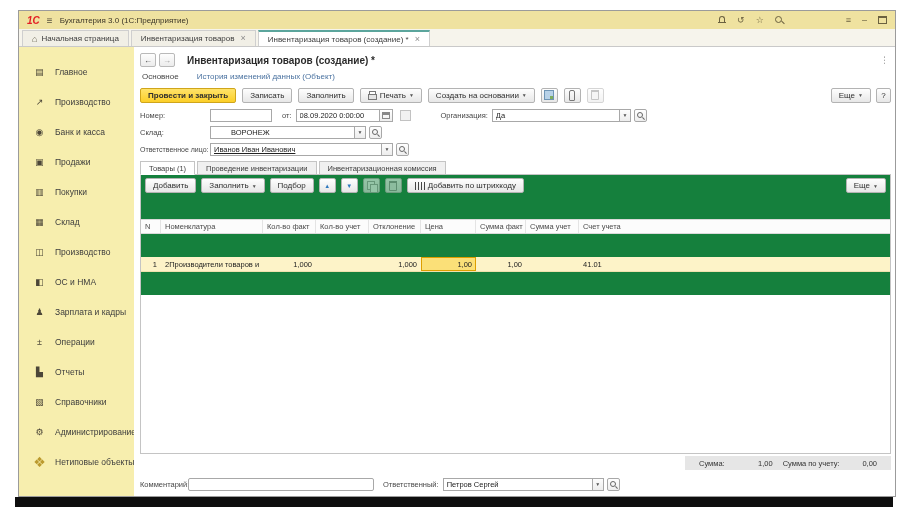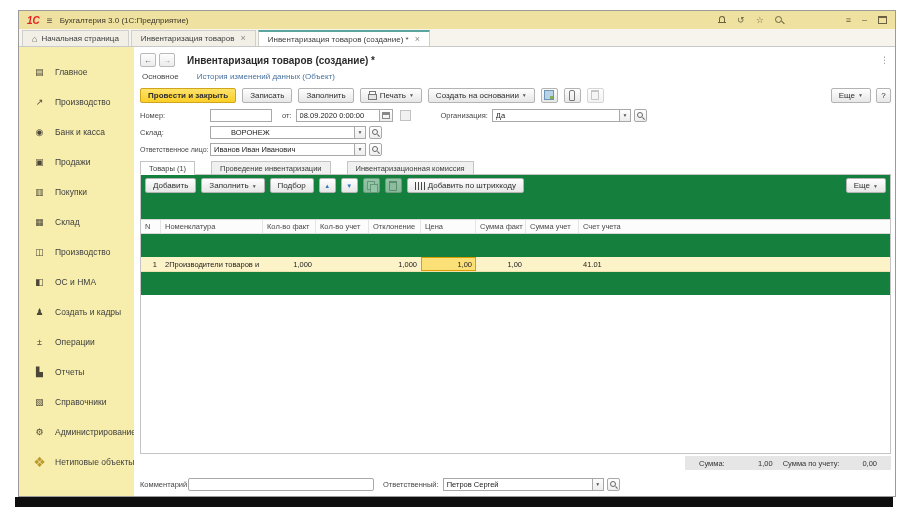--- a/index.html
+++ b/index.html
@@ -110,21 +110,21 @@
                   background:#666;transform:rotate(45deg);}
   .cal-btn{width:13px;height:13px;border:1px solid #a8a8a8;border-left:none;box-sizing:border-box;
            background:linear-gradient(#fff,#eee);position:relative;display:inline-block;}
   .cal-btn::before{content:"";position:absolute;left:2px;top:2px;right:2px;bottom:2px;
                    border:1px solid #888;border-top:3px solid #888;}
   .chk-ic{width:9px;height:9px;border:1px solid #c2c2c2;background:#f1f1f1;margin-left:7px;display:inline-block;}
 
   
   .doctabs{display:flex;margin-top:5px;height:14px;align-items:flex-end;flex:0 0 auto;margin-bottom:-1px;}
   .dtab{height:14px;padding:0 8px;font-size:7.5px;color:#3c3c3c;display:flex;align-items:center;
-        border:1px solid #c4c4c4;background:#f0f0f0;margin-right:16px;white-space:nowrap;
+        border:1px solid #c4c4c4;background:#f0f0f0;margin-right:2px;white-space:nowrap;
         position:relative;box-sizing:border-box;}
   .dtab.active{background:#fff;border-bottom:1px solid #fff;z-index:2;}
 
   .tablebox{border:1px solid #c4c4c4;flex:1;display:flex;flex-direction:column;min-height:0;background:#15803d;gap:23px;}
   .ttoolbar{display:flex;align-items:center;gap:5px;padding:3px 4px;flex:0 0 auto;}
   .thead,.trow{display:grid;grid-template-columns:20px 102px 53px 53px 52px 55px 50px 53px minmax(0,1fr);
                flex:0 0 auto;}
   .thead{height:13px;background:#fcfcfc;border-top:1px solid #dadada;border-bottom:1px solid #dadada;}
   .th{font-size:7.5px;color:#4a4a4a;padding:1px 4px;border-right:1px solid #e4e4e4;
       white-space:nowrap;overflow:hidden;display:flex;align-items:center;}
@@ -213,21 +213,21 @@
       <div class="sb-item">
           <span class="sb-ic">◫</span>
           <span class="sb-label">Производство</span>
         </div>
       <div class="sb-item">
           <span class="sb-ic">◧</span>
           <span class="sb-label">ОС и НМА</span>
         </div>
       <div class="sb-item">
           <span class="sb-ic">♟</span>
-          <span class="sb-label">Создать и кадры</span>
+          <span class="sb-label">Зарплата и кадры</span>
         </div>
       <div class="sb-item">
           <span class="sb-ic">±</span>
           <span class="sb-label">Операции</span>
         </div>
       <div class="sb-item">
           <span class="sb-ic">▙</span>
           <span class="sb-label">Отчеты</span>
         </div>
       <div class="sb-item">
@@ -303,21 +303,21 @@
           <span class="mag-btn"></span>
         </div>
         <div class="frow">
           <span class="flabel">Склад:</span>
           <input class="inp" style="width: 145px; padding-left: 20px;" readonly="" value="ВОРОНЕЖ">
           <span class="dd-btn">▼</span>
           <span class="mag-btn"></span>
         </div>
         <div class="frow">
           <span class="flabel" style="font-size:7px">Ответственное лицо:</span>
-          <input class="inp" style="width: 145px;" readonly="" value="Иванов Иван Иванович">
+          <input class="inp" style="width: 172px; text-decoration: underline;" readonly="" value="Иванов Иван Иванович">
           <span class="dd-btn">▼</span>
           <span class="mag-btn"></span>
         </div>
       </div>
 
       <div class="doctabs">
         <div class="dtab active">Товары (1)</div>
         <div class="dtab">Проведение инвентаризации</div>
         <div class="dtab">Инвентаризационная комиссия</div>
       </div>

